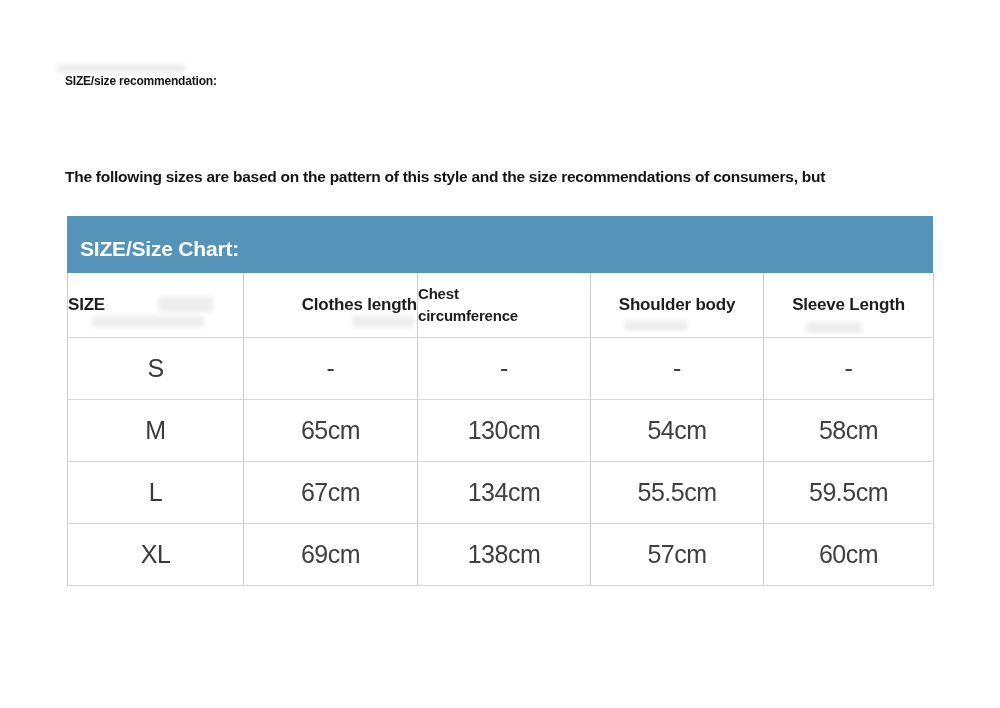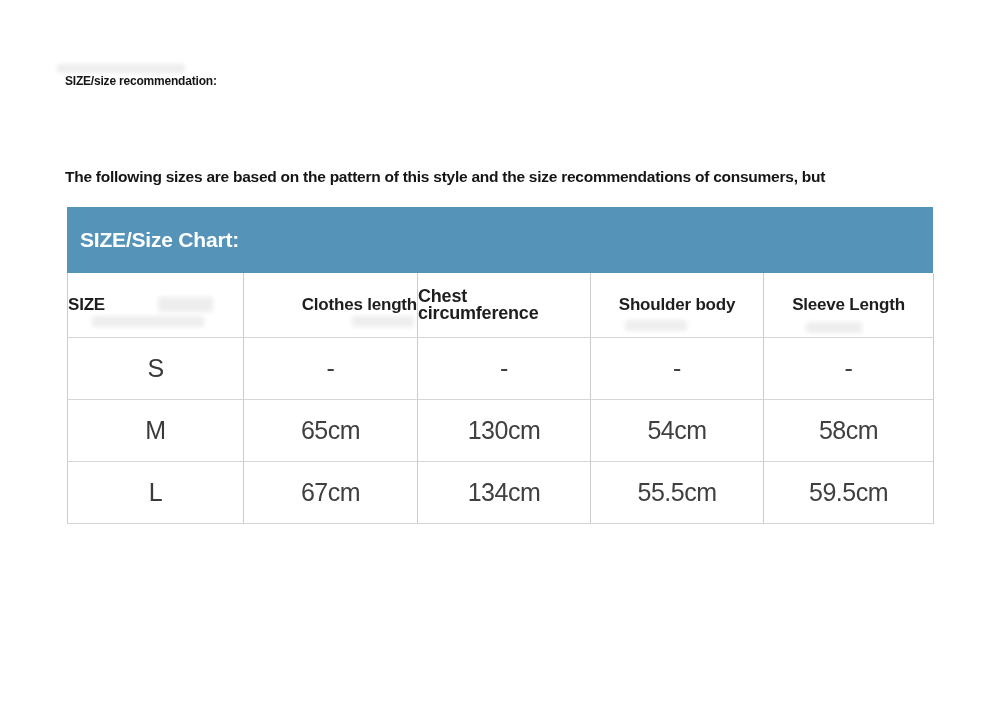--- a/index.html
+++ b/index.html
@@ -36,21 +36,21 @@
     letter-spacing: -0.25px;
     line-height: 19.5px;
     color: #151515;
   }
   .intro .line { white-space: nowrap; margin-top: 48px; }
 
   
   .chart-title-bar {
     position: absolute;
     left: 67px;
-    top: 207px;
+    top: 216px;
     width: 866px;
     height: 66px;
     background: #5593b9;
     box-sizing: border-box;
     display: flex;
     align-items: center;
     padding-left: 13px;
   }
   .chart-title-bar .title-text {
     color: #ffffff;
@@ -84,21 +84,21 @@
 
   th.col-head {
     font-size: 17px;
     font-weight: bold;
     color: #1e1e1e;
     letter-spacing: -0.2px;
     text-align: center;
   }
   th.c-size   { text-align: left;  padding-left: 26px; }
   th.c-clothes{ text-align: right; padding-right: 3px; }
-  th.c-chest  { text-align: left;  padding-left: 26px; font-size: 18px; line-height: 17px; }
+  th.c-chest  { text-align: left;  padding-left: 26px; font-size: 15px; line-height: 22px; }
   th.c-chest .wrap { display: inline-block; width: 118px; text-align: left; }
   th.c-shoulder { padding-right: 18px; }
   th.c-sleeve   { padding-right: 20px; }
 
   td.cell, td.size-cell {
     font-size: 25px;
     color: #404040;
     text-align: center;
     letter-spacing: -0.5px;
   }
@@ -171,20 +171,27 @@
         <td class="cell">54cm</td>
         <td class="cell">58cm</td>
       </tr>
       <tr>
         <td class="size-cell">L</td>
         <td class="cell">67cm</td>
         <td class="cell">134cm</td>
         <td class="cell">55.5cm</td>
         <td class="cell">59.5cm</td>
       </tr>
+      <tr>
+        <td class="size-cell">XL</td>
+        <td class="cell">69cm</td>
+        <td class="cell">138cm</td>
+        <td class="cell">57cm</td>
+        <td class="cell">60cm</td>
+      </tr>
     </tbody>
   </table>
 
   <div class="ghost g2"></div>
   <div class="ghost g3"></div>
   <div class="ghost g4"></div>
   <div class="ghost g5"></div>
   <div class="ghost g6"></div>
 
 </div>

